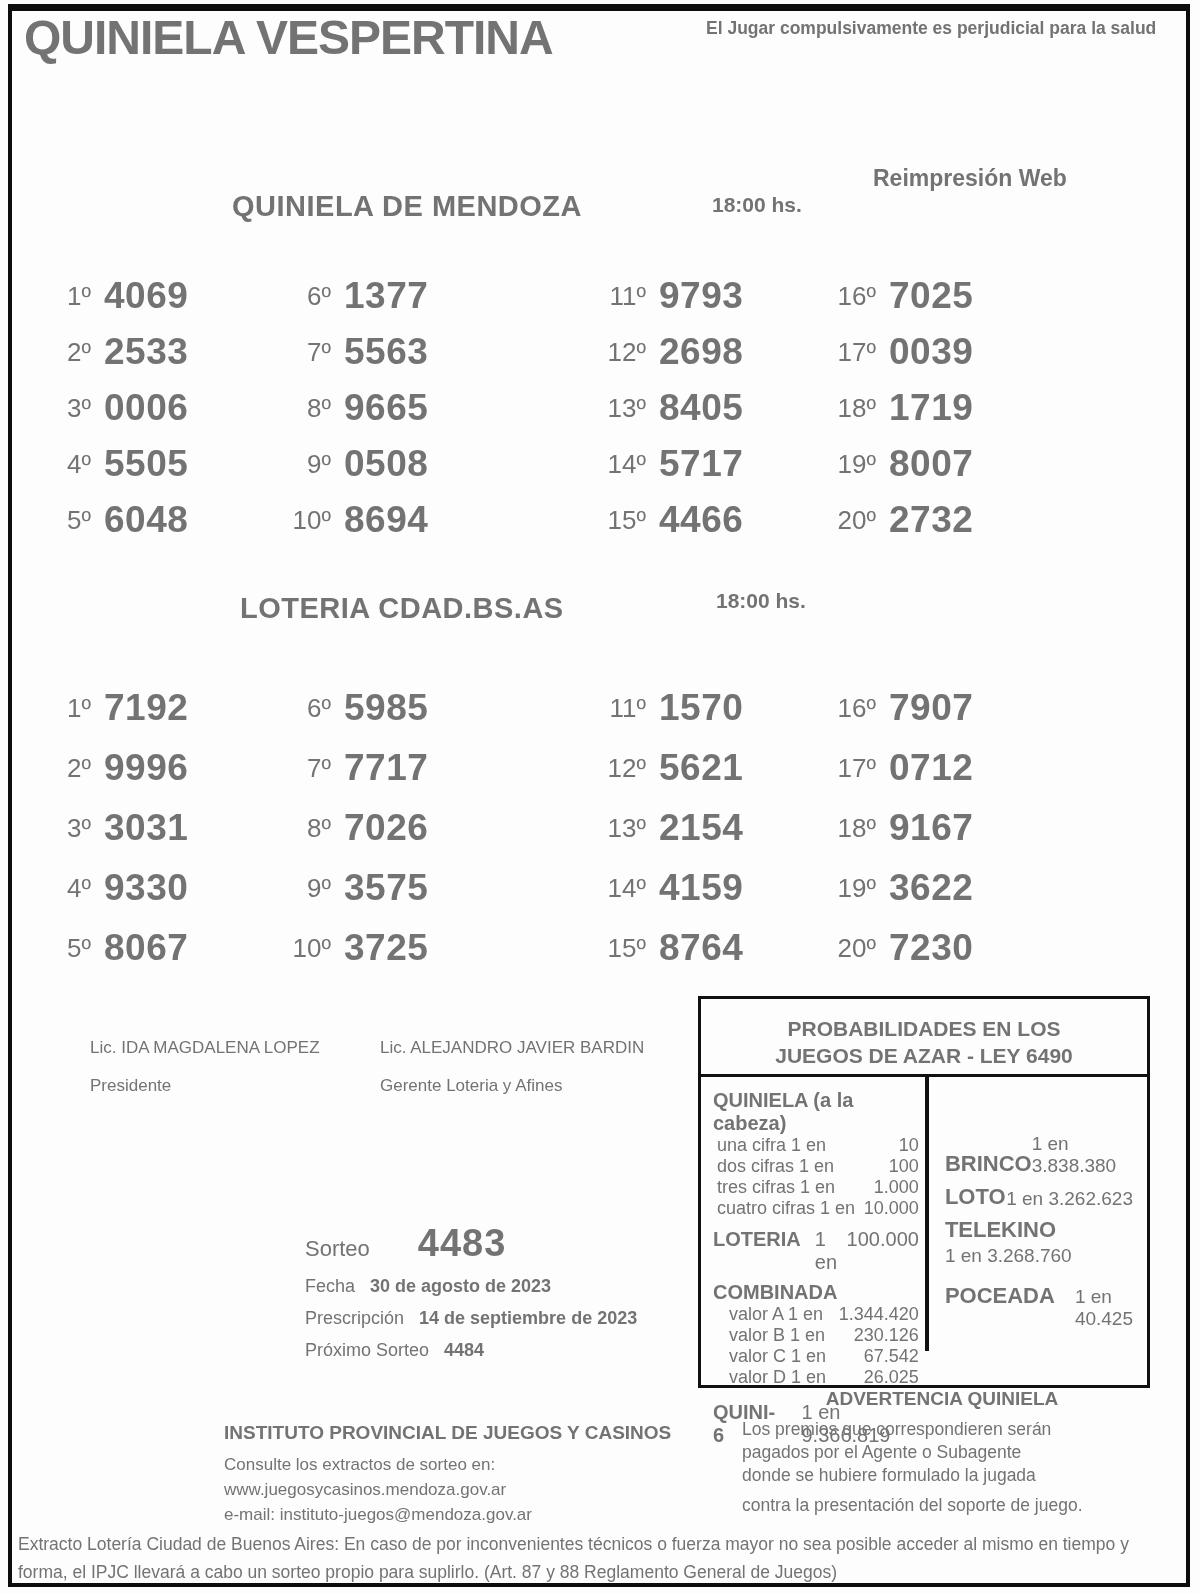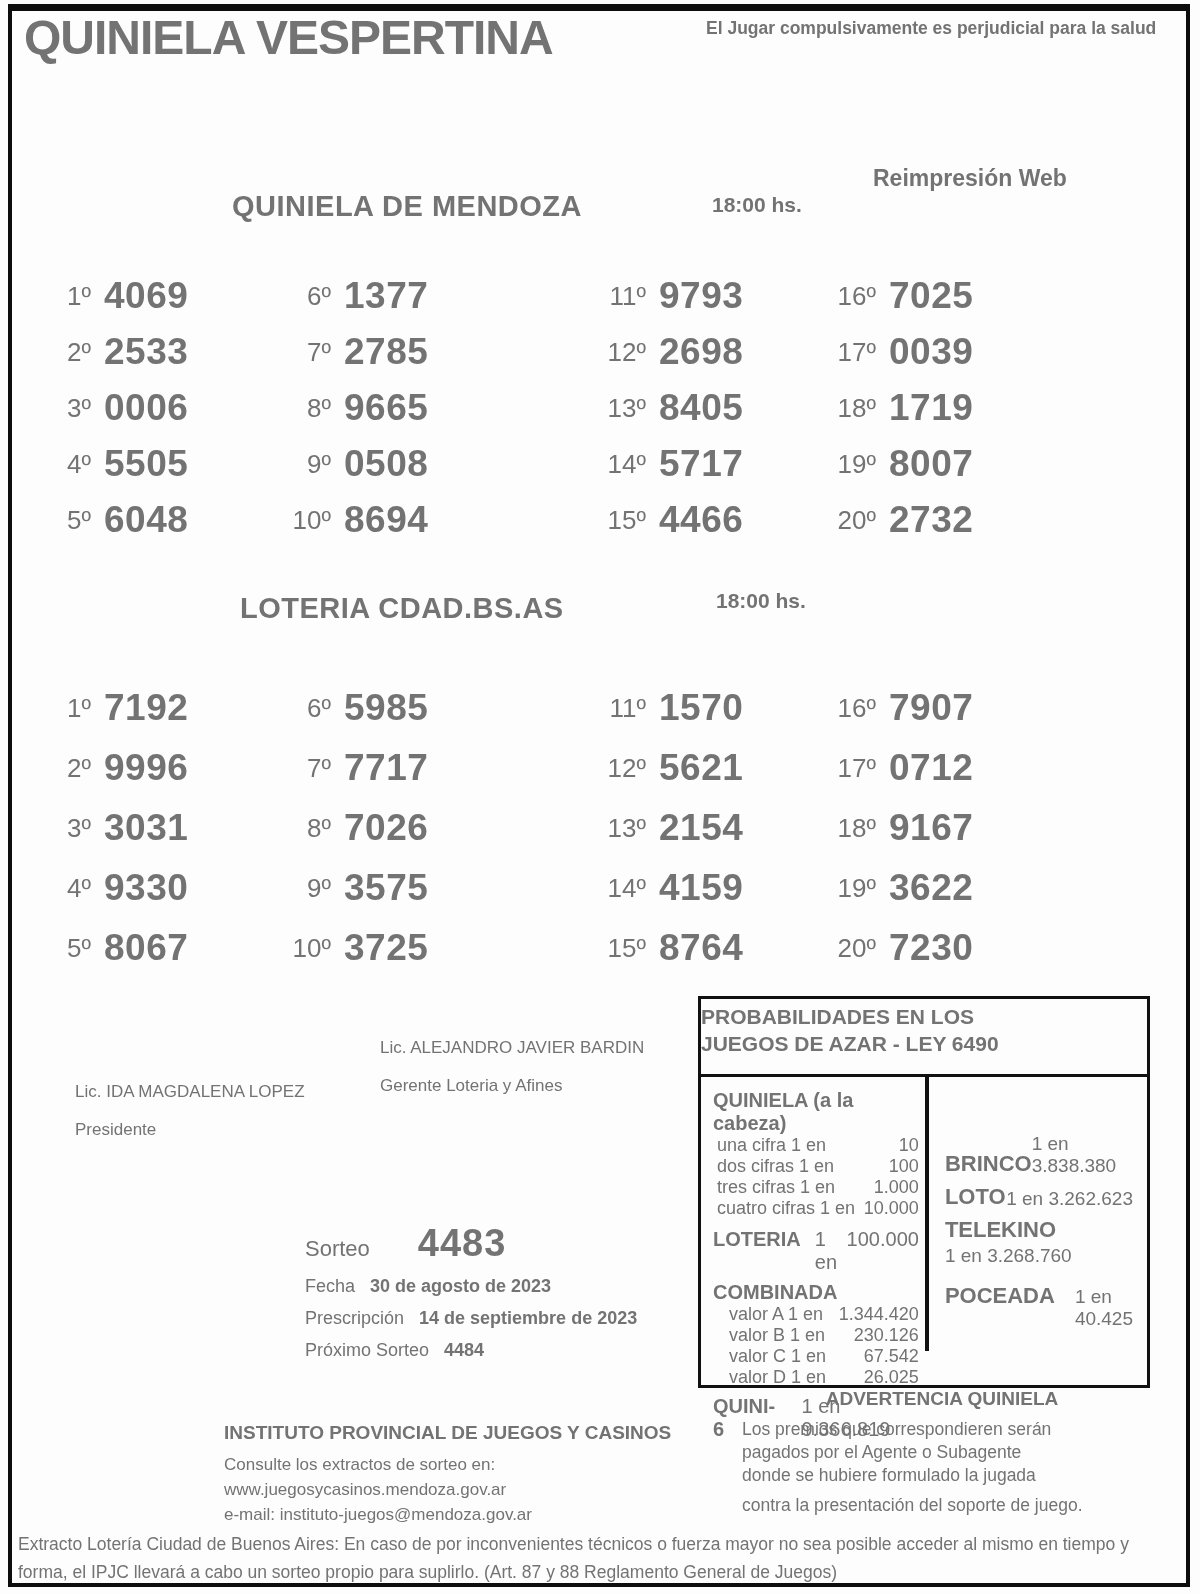--- a/index.html
+++ b/index.html
@@ -18,37 +18,37 @@
   .reimp{position:absolute;left:873px;top:165px;font-size:23px;font-weight:bold;}
   .results{position:absolute;left:45px;display:grid;grid-auto-flow:column;
            grid-template-columns:240px 315px 230px auto;}
   .results.mendoza{top:268px;grid-template-rows:repeat(5,56px);}
   .results.loteria{top:678px;grid-template-rows:repeat(5,60px);}
   .res{display:flex;align-items:center;}
   .pos{font-size:26px;width:46px;text-align:right;margin-right:13px;flex:none;}
   .num{font-size:37px;font-weight:bold;letter-spacing:.5px;}
   .sig{position:absolute;font-size:17px;}
   .sig .role{margin-top:18px;}
-  .sig1{left:75px;top:1038px;margin-top:44px;}
+  .sig1{left:90px;top:1038px;}
   .sig2{left:380px;top:1038px;}
   .prob-box{position:absolute;left:698px;top:996px;width:452px;height:392px;border:3px solid #111;box-sizing:border-box;}
-  .prob-header{height:78px;border-bottom:3px solid #111;font-weight:bold;
-               font-size:21px;padding-top:4px;line-height:27px;box-sizing:border-box;}
+  .prob-header{height:78px;border-bottom:3px solid #111;text-align:center;font-weight:bold;
+               font-size:21px;padding-top:16px;line-height:27px;box-sizing:border-box;}
   .prob-body{display:flex;height:274px;}
   .prob-left{width:238px;border-right:4px solid #111;padding:12px 6px 0 12px;box-sizing:border-box;}
   .prob-right{flex:1;padding:56px 14px 0 16px;box-sizing:border-box;font-size:19px;}
   .psub{font-weight:bold;font-size:20px;line-height:23px;}
   .prow{display:flex;justify-content:space-between;font-size:18px;line-height:21px;padding-left:4px;}
   .lotrow{display:flex;font-size:20px;margin-top:9px;}
   .lotrow .b{font-weight:bold;}
   .lotrow .mid{margin-left:14px;}
   .lotrow .val{margin-left:auto;}
   .comb{margin-top:7px;}
   .combrows .prow{padding-left:16px;}
-  .quini{display:flex;font-size:20px;margin-top:7px;}
+  .quini{display:flex;font-size:20px;margin-top:13px;}
   .quini .b{font-weight:bold;}
   .quini .val{margin-left:24px;}
   .game{margin-bottom:7px;}
   .game .gname{font-weight:bold;font-size:22px;}
   .game.offset{display:flex;align-items:flex-end;}
   .game.offset .godds{margin-left:auto;}
   .game.stacked .godds{display:block;text-align:left;margin-top:2px;}
   .game.inline{display:flex;align-items:baseline;margin-top:16px;}
   .game.inline .godds{margin-left:20px;}
   .sorteo{position:absolute;left:305px;top:1222px;font-size:18px;}
@@ -99,21 +99,21 @@
       <div class="res">
         <span class="pos">5º</span>
         <span class="num">6048</span>
       </div>
       <div class="res">
         <span class="pos">6º</span>
         <span class="num">1377</span>
       </div>
       <div class="res">
         <span class="pos">7º</span>
-        <span class="num">2785</span>
+        <span class="num">5563</span>
       </div>
       <div class="res">
         <span class="pos">8º</span>
         <span class="num">9665</span>
       </div>
       <div class="res">
         <span class="pos">9º</span>
         <span class="num">0508</span>
       </div>
       <div class="res">

